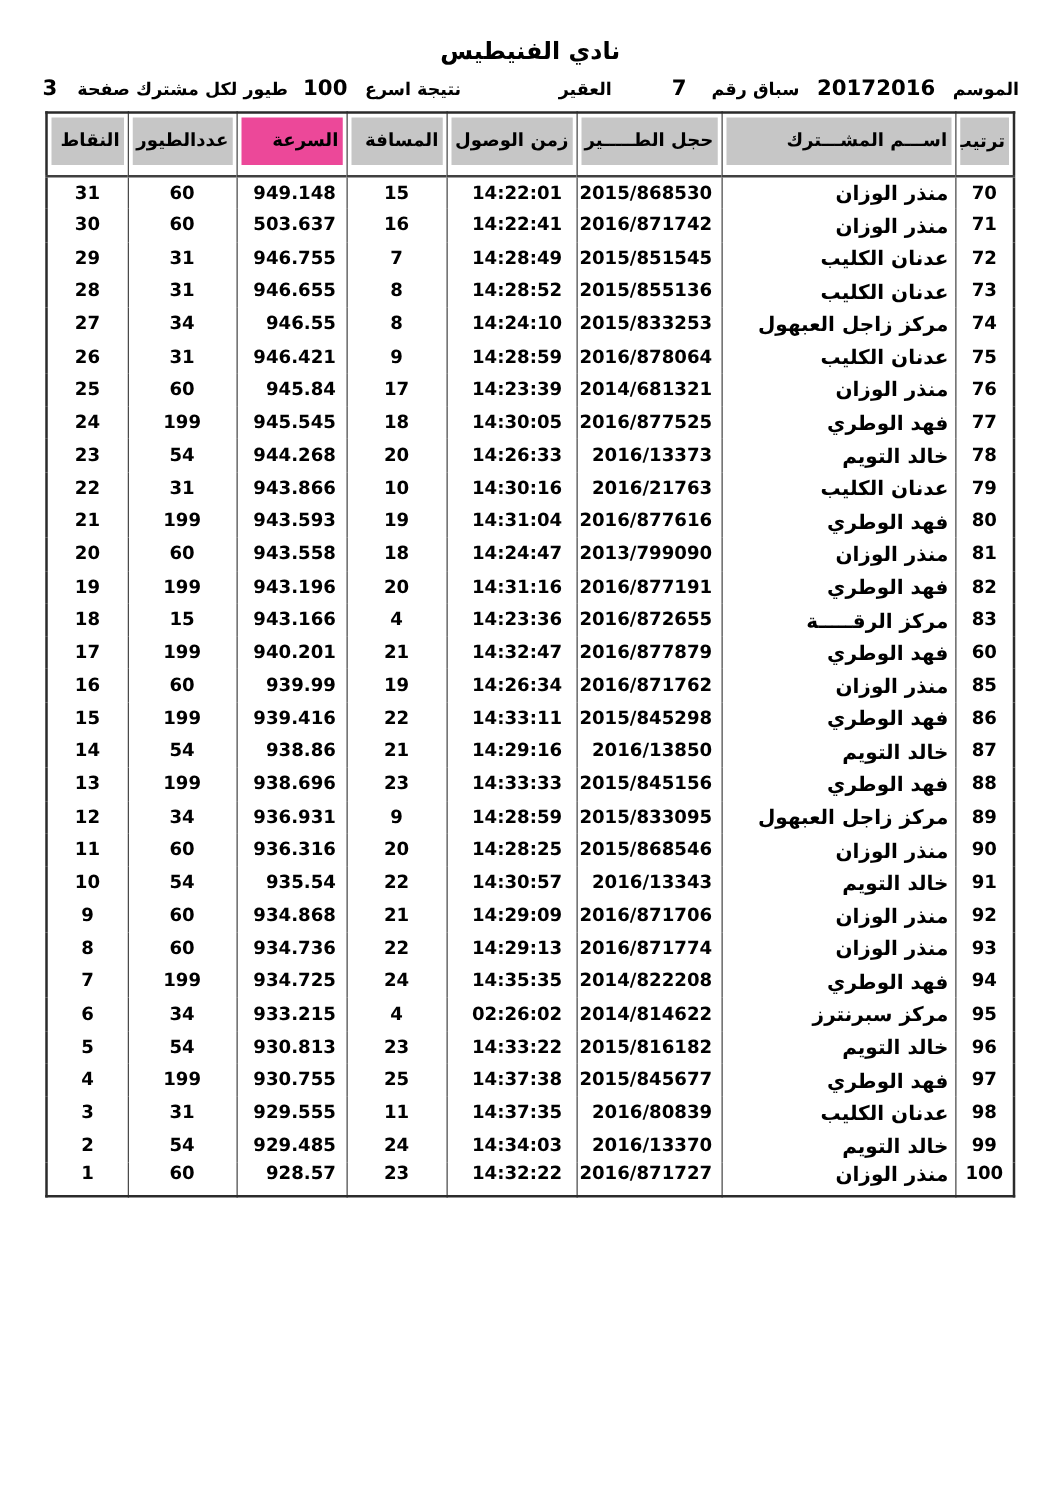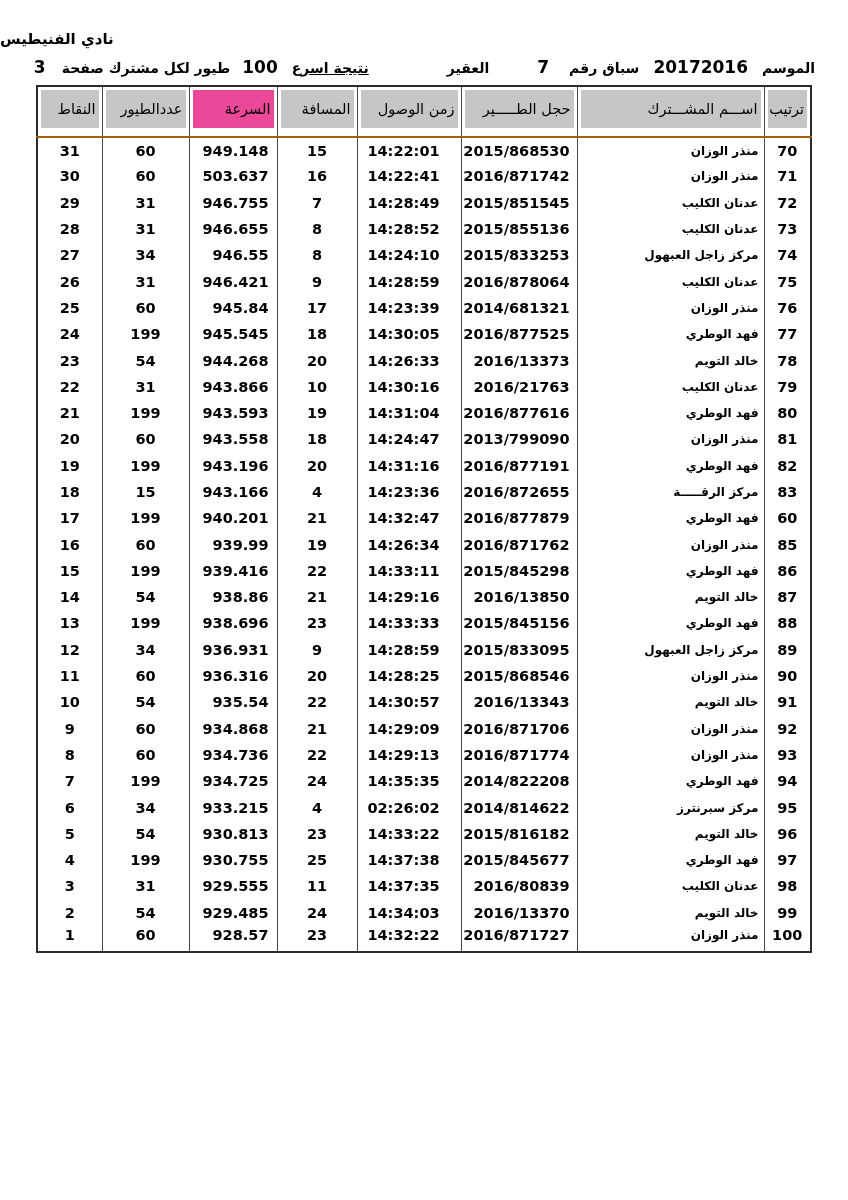--- a/index.html
+++ b/index.html
@@ -2,69 +2,69 @@
 <html lang="ar"><head>
 <meta charset="utf-8">
 <style>
   html,body{margin:0;padding:0;}
   body{
     width:848px;height:1200px;background:#ffffff;position:relative;
     font-family:"DejaVu Sans",sans-serif;font-weight:bold;color:#000;
     direction:rtl;overflow:hidden;
   }
   .title{
-    margin-top:30px;text-align:left;font-size:15px;letter-spacing:0px;
+    margin-top:30px;text-align:center;font-size:19px;letter-spacing:0px;
   }
   .subheader{
     display:flex;direction:rtl;align-items:baseline;
     margin-top:9px;padding-right:33px;white-space:nowrap;
   }
   .subheader .seg{font-size:14px;}
   .subheader .num{font-size:17px;}
   .sh-season-label{margin-left:14px;}
   .sh-season-value{margin-left:14px;}
   .sh-race-label{margin-left:20px;}
   .sh-race-value{margin-left:48px;}
   .sh-location{margin-left:78px;text-align:center;}
-  .sh-result-label{margin-left:14px;text-decoration:underline;}
+  .sh-result-label{margin-left:14px;}
   .sh-result-value{margin-left:12px;font-size:15px;}
   .sh-per-label{margin-left:16px;}
   .sh-page-value{font-size:15px;}
 
   table.results{
     margin:8px 36px 0 37px;border-collapse:collapse;table-layout:fixed;
     width:775px;border:2px solid #2b2b2b;
   }
   col.c1{width:47px;}  
   col.c2{width:187px;} 
   col.c3{width:116px;} 
   col.c4{width:104px;} 
   col.c5{width:80px;}  
   col.c6{width:88px;}  
   col.c7{width:87px;}  
   col.c8{width:65px;}  
 
   th,td{border-left:1px solid #4a4a4a;padding:0;vertical-align:middle;}
   th:last-child,td:last-child{border-left:none;}
   thead th{
-    height:49px;border-bottom:2px solid #a16207;font-weight:normal;margin-left:24px;
+    height:49px;border-bottom:2px solid #404040;font-weight:bold;margin-left:24px;
   }
   .hbox{
     margin:2px 3px 7px 3px;height:38px;line-height:38px;
     text-align:right;padding-right:3px;font-size:14.5px;
     overflow:hidden;white-space:nowrap;
   }
   tbody tr{height:26.3px;}
   tbody td{font-size:14.5px;white-space:nowrap;overflow:hidden;}
   tbody tr:last-child td{padding-bottom:7px;}
   td.al-center{text-align:center;}
   td.al-right{text-align:right;}
-  td.cell-name{font-size:12px;padding-left:2px;padding-right:5px;margin-top:29px;}
+  td.cell-name{font-size:16px;padding-left:2px;padding-right:5px;margin-top:29px;}
   td.cell-ring{padding-right:7px;}
-  td.cell-time{padding-right:11px;text-align:center;}
+  td.cell-time{padding-right:11px;}
   td.cell-speed{padding-right:8px;}
 </style>
 </head>
 <body>
 
 <div class="title">نادي الفنيطيس</div>
 
 <div class="subheader">
   <span class="seg sh-season-label">الموسم</span>
   <span class="num sh-season-value">20172016</span>

